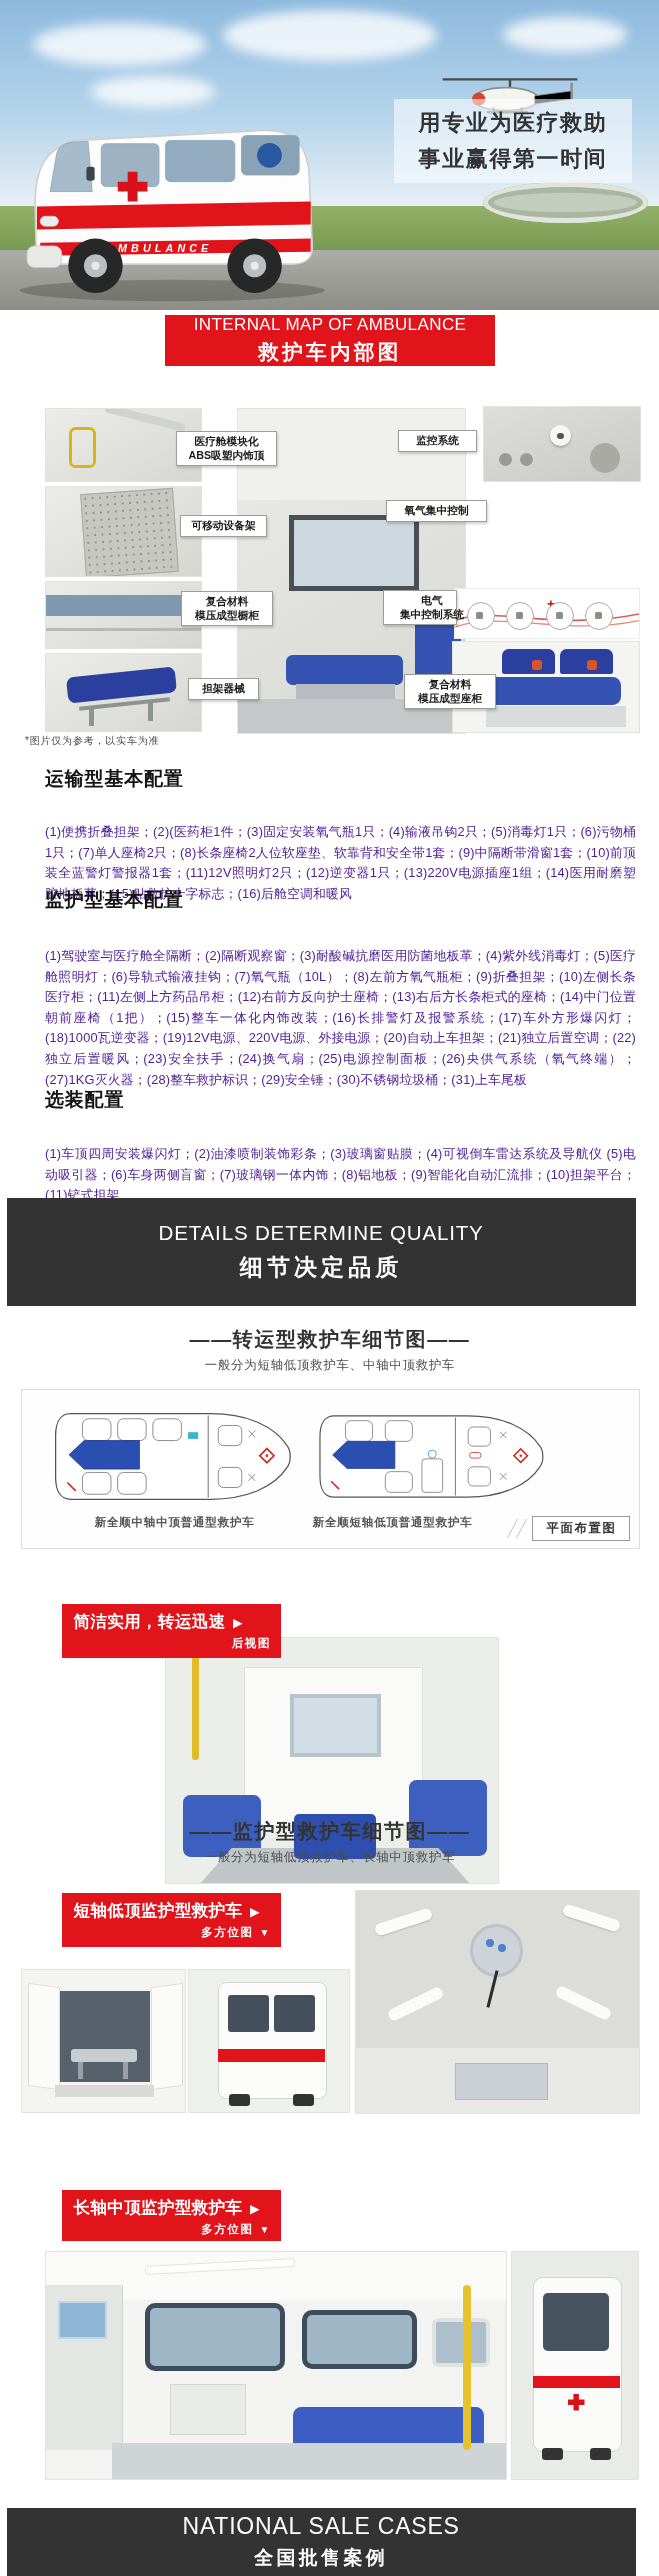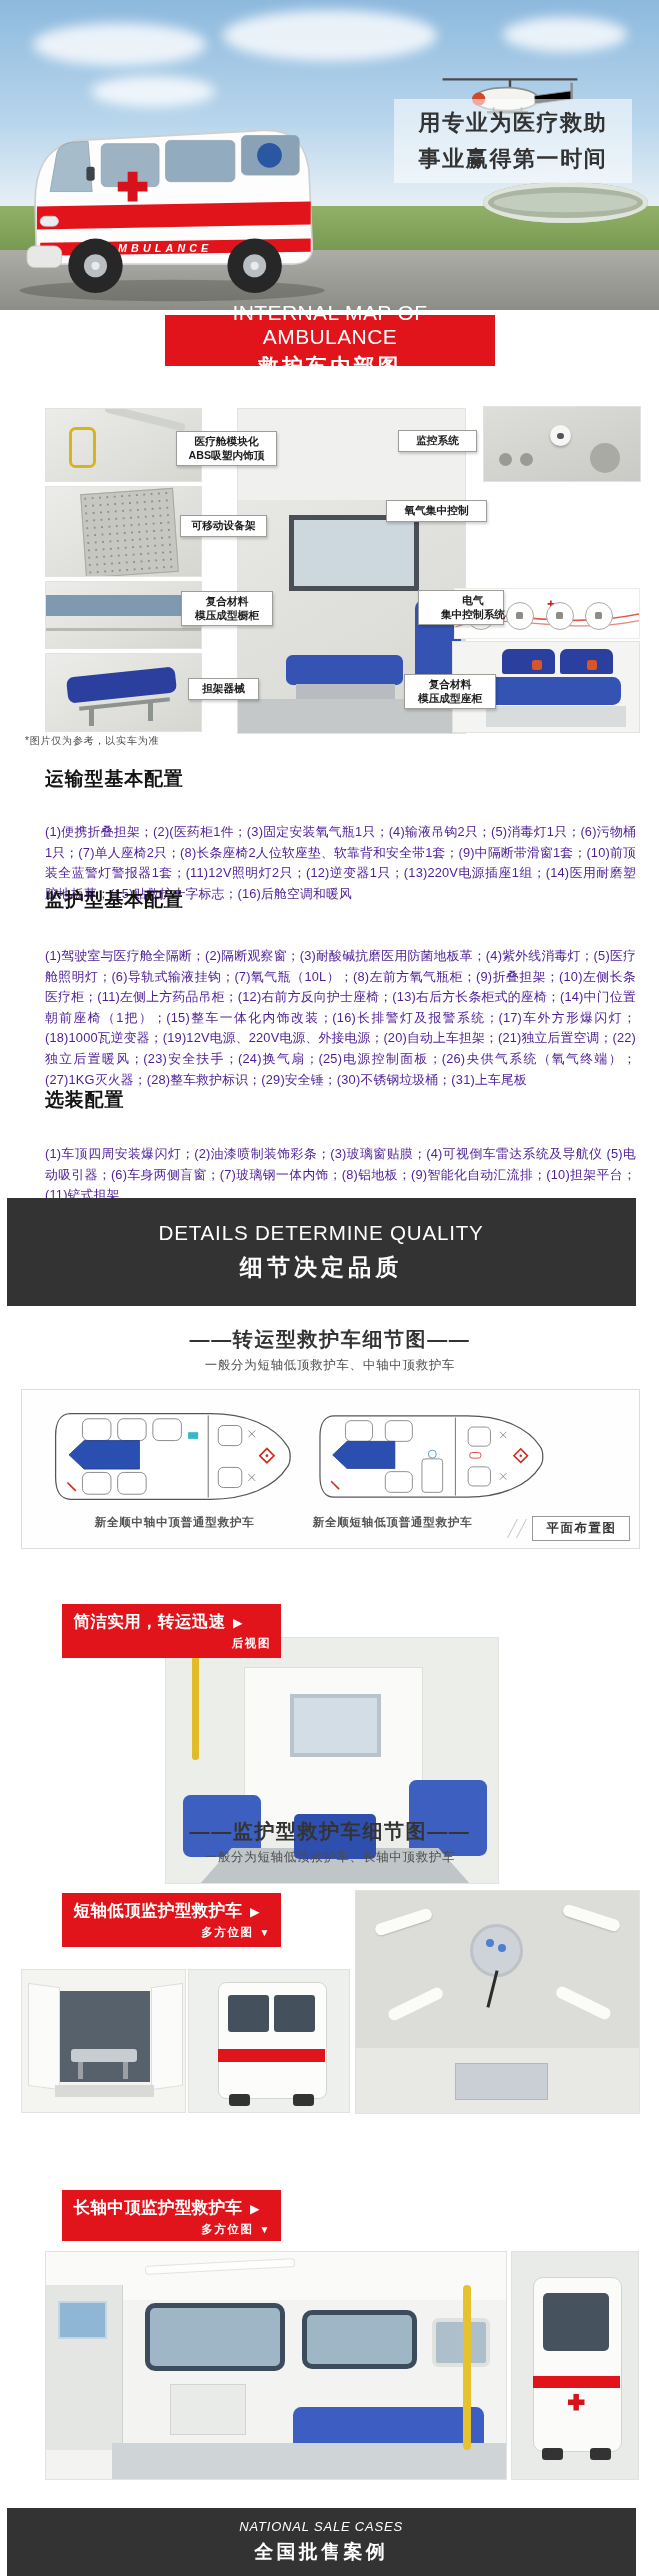--- a/index.html
+++ b/index.html
@@ -22,27 +22,27 @@
              background:rgba(255,255,255,.55);display:flex;flex-direction:column;
              justify-content:center;align-items:center;gap:5.8px;}
   .ht{font-size:22px;font-weight:bold;color:#333;letter-spacing:1.6px;white-space:nowrap;}
 
   
   .banner{position:absolute;display:flex;flex-direction:column;align-items:center;
           justify-content:center;color:#fff;text-align:center;}
   .banner.red{background:#e2141b;}
   .banner.dark{background:#333333;}
   .b-internal{left:165px;top:315px;width:330px;height:51px;gap:2.5px;}
-  .b-internal .ben{font-size:21px;letter-spacing:0.4px;}
+  .b-internal .ben{font-size:17px;letter-spacing:0.4px;}
   .b-internal .bzh{font-size:20.6px;font-weight:bold;letter-spacing:3.3px;}
   .b-details{left:6.6px;top:1198px;width:629px;height:108px;gap:7.4px;}
   .b-details .ben{font-size:20.6px;letter-spacing:0.8px;}
   .b-details .bzh{font-size:23px;font-weight:bold;letter-spacing:4.1px;}
   .b-sale{left:6.6px;top:2508px;width:629px;height:68px;gap:5px;}
-  .b-sale .ben{font-size:13px;letter-spacing:0.8px;font-style:italic;}
+  .b-sale .ben{font-size:23px;letter-spacing:0.8px;}
   .b-sale .bzh{font-size:19px;font-weight:bold;letter-spacing:3.3px;}
 
   
   .diagram{top:371px;height:406px;}
   .ph{position:absolute;background:linear-gradient(150deg,#ececea,#d6d6d1);
       border:0.8px solid #e2e2de;overflow:hidden;box-sizing:border-box;}
   .callout{position:absolute;background:#fff;border:0.8px solid #9e9e98;
            box-shadow:0.8px 1.6px 2.5px rgba(0,0,0,.18);display:flex;flex-direction:column;
            align-items:center;justify-content:center;font-weight:bold;color:#1d1d1d;
            font-size:10.7px;line-height:1.3;z-index:6;padding:2.5px 4.1px;text-align:center;
@@ -213,21 +213,21 @@
     </div>
     <div class="callout" style="left:188px;top:307px;width:71px;height:22px;">
       <span>担架器械</span>
     </div>
     <div class="callout" style="left:398px;top:59px;width:79px;height:22px;align-items:center;">
       <span>监控系统</span>
     </div>
     <div class="callout" style="left:386px;top:129px;width:101px;height:22px;">
       <span>氧气集中控制</span>
     </div>
-    <div class="callout" style="left:418px;top:219px;width:86px;height:35px;padding-left:28px;">
+    <div class="callout" style="left:383px;top:219px;width:74px;height:35px;padding-left:28px;">
       <span>电气</span>
       <span>集中控制系统</span>
     </div>
     <div class="callout" style="left:404px;top:303px;width:92px;height:35px;">
       <span>复合材料</span>
       <span>模压成型座柜</span>
     </div>
 
     <div class="note">*图片仅为参考，以实车为准</div>
   </section>

